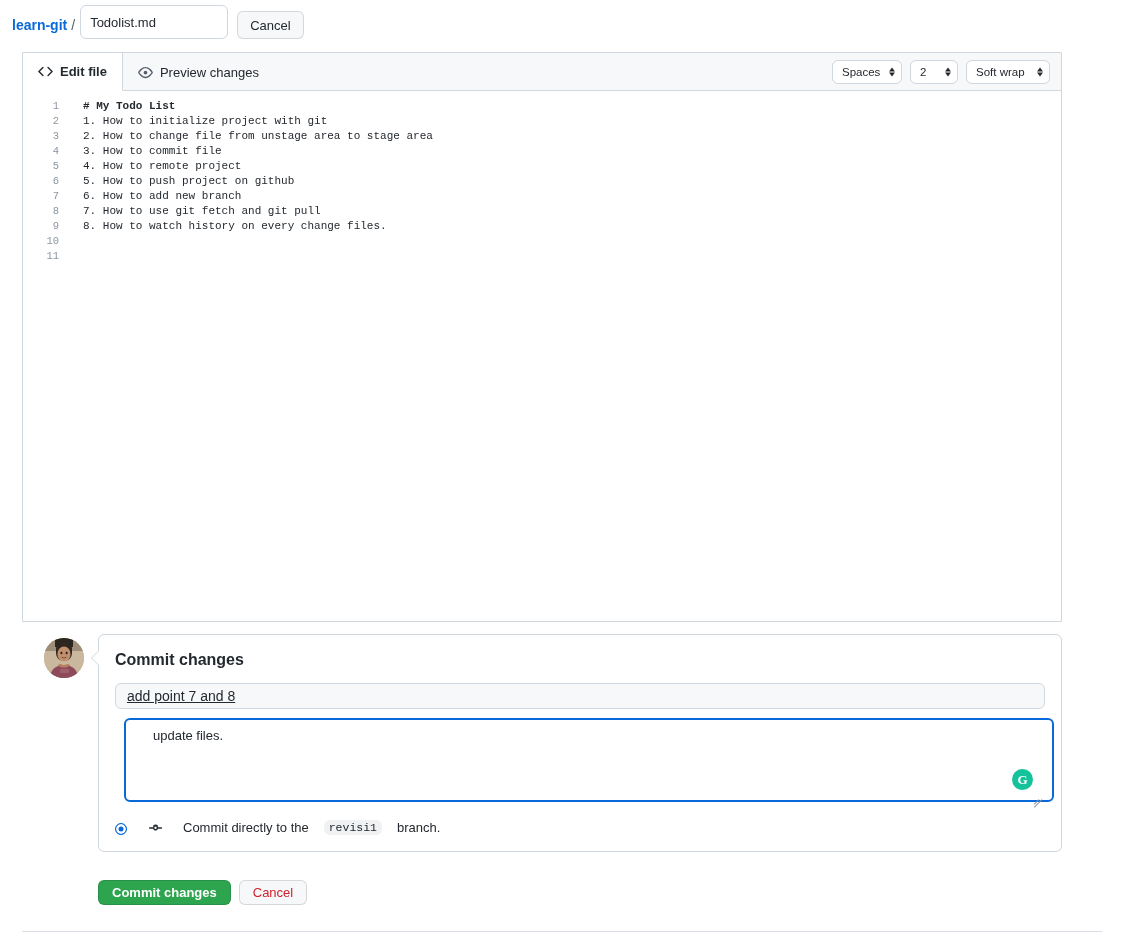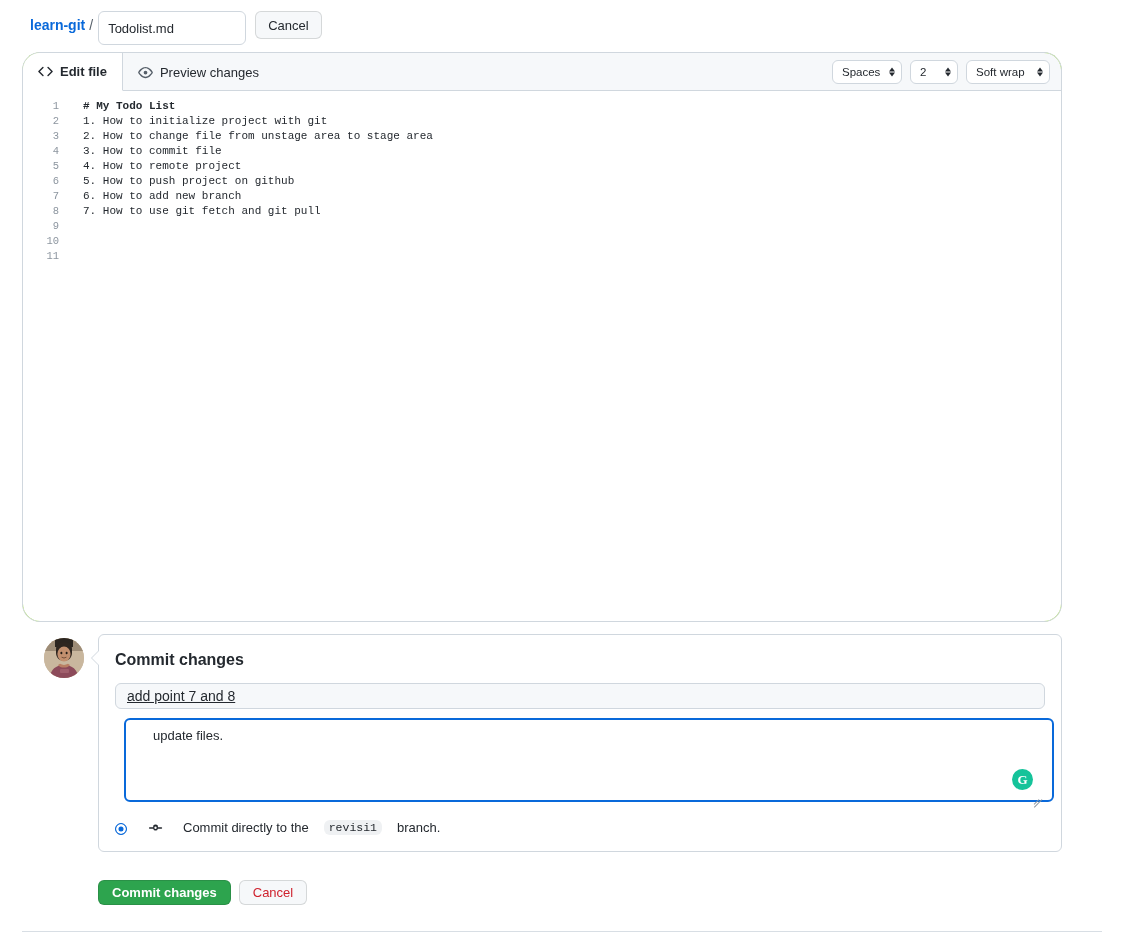--- a/index.html
+++ b/index.html
@@ -8,22 +8,22 @@
     width: 1124px; height: 941px;
     background: #ffffff;
     font-family: "Liberation Sans", sans-serif;
     color: #24292f;
     -webkit-font-smoothing: antialiased;
   }
   .page { position: relative; width: 1124px; height: 941px; overflow: hidden; }
 
   
   .breadcrumb-row {
-    position: absolute; left: 30px; top: 11px;
-    display: flex; align-items: flex-start; gap: 0;
+    position: absolute; left: 12px; top: 11px;
+    display: flex; align-items: flex-end; gap: 0;
     height: 28px;
   }
   .repo-link {
     color: #0969da; font-size: 14px; font-weight: 600;
     text-decoration: none; cursor: pointer; line-height: 28px;
   }
   .slash { color: #57606a; font-size: 14px; margin: 0 5px 0 4px; line-height: 28px; }
   .filename-input {
     width: 148px; height: 28px;
     border: 1px solid #d0d7de; border-radius: 6px;
@@ -37,21 +37,21 @@
     border: 1px solid rgba(27,31,36,.15); border-radius: 6px;
     background: #f6f8fa; color: #24292f;
     font-family: "Liberation Sans", sans-serif; font-size: 13px;
     cursor: pointer;
   }
 
   
   .editor-card {
     position: absolute; left: 22px; top: 52px;
     width: 1040px; height: 570px;
-    border: 1px solid #d0d7de; border-radius: 18px;
+    border: 1px solid #d0d7de; border-radius: 1px;
     background: #84cc16; overflow: hidden;
   }
   .editor-toolbar {
     position: relative;
     height: 38px;
     background: #f6f8fa;
     border-bottom: 1px solid #d0d7de;
     display: flex; align-items: stretch;
   }
   .tab {
@@ -350,20 +350,21 @@
         <div class="code-line">
           <span class="ln">7</span>
           <span class="lc">6. How to add new branch</span>
         </div>
         <div class="code-line">
           <span class="ln">8</span>
           <span class="lc">7. How to use git fetch and git pull</span>
         </div>
         <div class="code-line">
           <span class="ln">9</span>
+          <span class="lc">8. How to watch history on every change files.</span>
         </div>
         <div class="code-line">
           <span class="ln">10</span>
           <span class="lc"></span>
         </div>
         <div class="code-line">
           <span class="ln">11</span>
           <span class="lc"></span>
         </div>
       </div>

